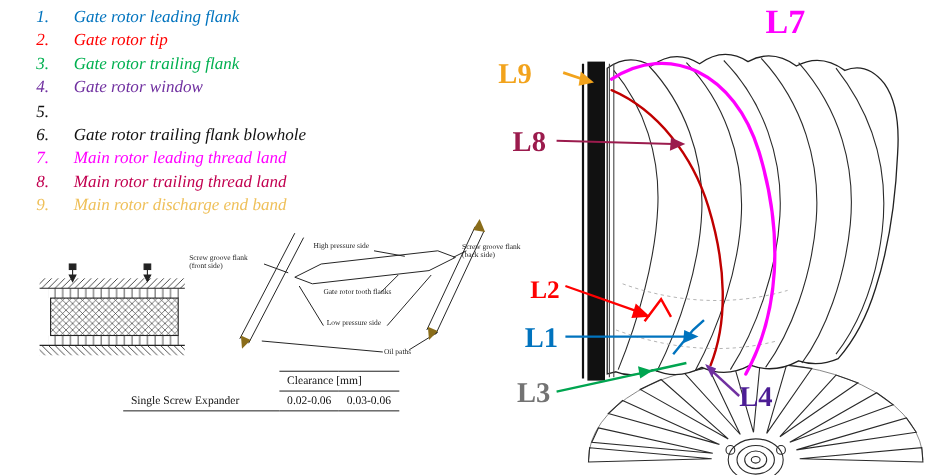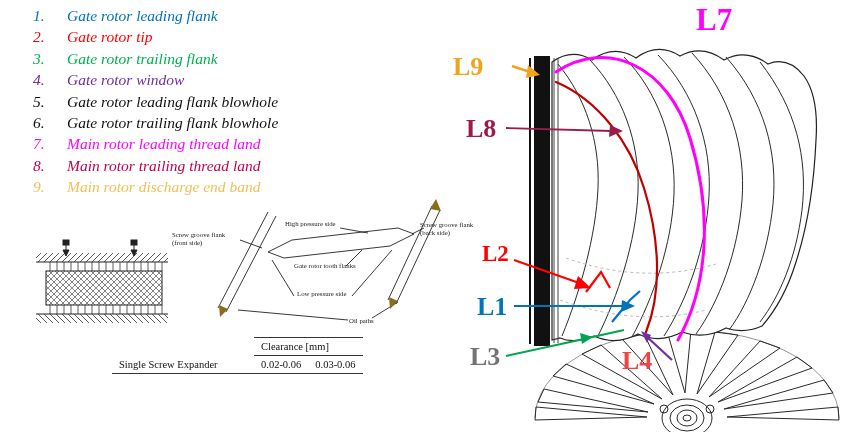--- a/index.html
+++ b/index.html
@@ -12,24 +12,24 @@
   .leg-row{display:flex;font-style:italic;font-size:15.5px;line-height:21.4px;white-space:nowrap}
   .leg-num{width:34px;padding-left:7px}
   .c1{color:#0073BE}.c2{color:#FE0000}.c3{color:#00B050}.c4{color:#7030A0}
   .c5{color:#111}.c6{color:#111}.c7{color:#FF00FF}.c8{color:#C20050}.c9{color:#EFC05A}
 
   
   .llabel{position:absolute;font-weight:bold;font-size:26px;line-height:1}
   .L7{left:696px;top:4px;color:#FF00FF;font-size:31px}
   .L9{left:453px;top:54px;color:#F2A31C}
   .L8{left:466px;top:116px;color:#9B1B4D}
-  .L2{left:482px;top:242px;color:#FE0000;font-size:23px}
+  .L2{left:482px;top:252px;color:#FE0000;font-size:23px}
   .L1{left:477px;top:294px;color:#0073BE}
   .L3{left:470px;top:344px;color:#737373}
-  .L4{left:622px;top:348px;color:#ef4444}
+  .L4{left:672px;top:348px;color:#4c1d95}
 
   
   .tiny{position:absolute;font-size:6.8px;line-height:1.2;color:#222}
   .tf{left:172px;top:231px;width:64px}
   .hp{left:285px;top:220px}
   .bf{left:420px;top:221px;width:60px}
   .tt{left:294px;top:262px}
   .lp{left:297px;top:290px}
   .op{left:349px;top:317px}
 
@@ -196,21 +196,20 @@
     <div class="leg-row c3">
       <span class="leg-num">3.</span>
       <span>Gate rotor trailing flank</span>
     </div>
     <div class="leg-row c4">
       <span class="leg-num">4.</span>
       <span>Gate rotor window</span>
     </div>
     <div class="leg-row c5">
       <span class="leg-num">5.</span>
-      <span>Gate rotor leading flank blowhole</span>
     </div>
     <div class="leg-row c6">
       <span class="leg-num">6.</span>
       <span>Gate rotor trailing flank blowhole</span>
     </div>
     <div class="leg-row c7">
       <span class="leg-num">7.</span>
       <span>Main rotor leading thread land</span>
     </div>
     <div class="leg-row c8">

